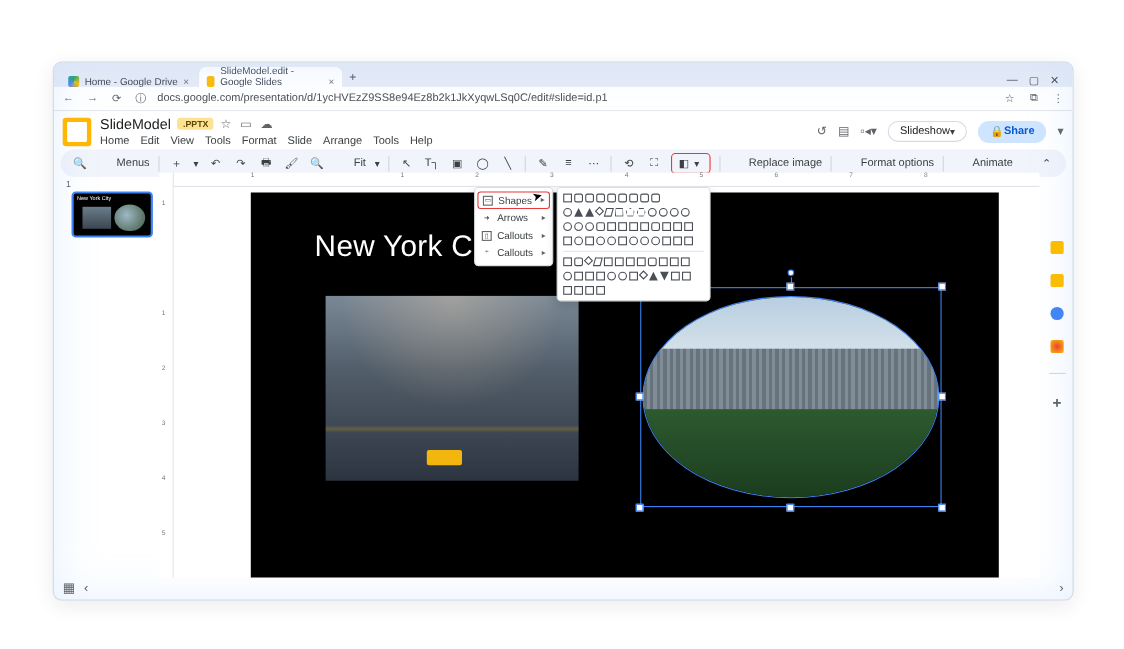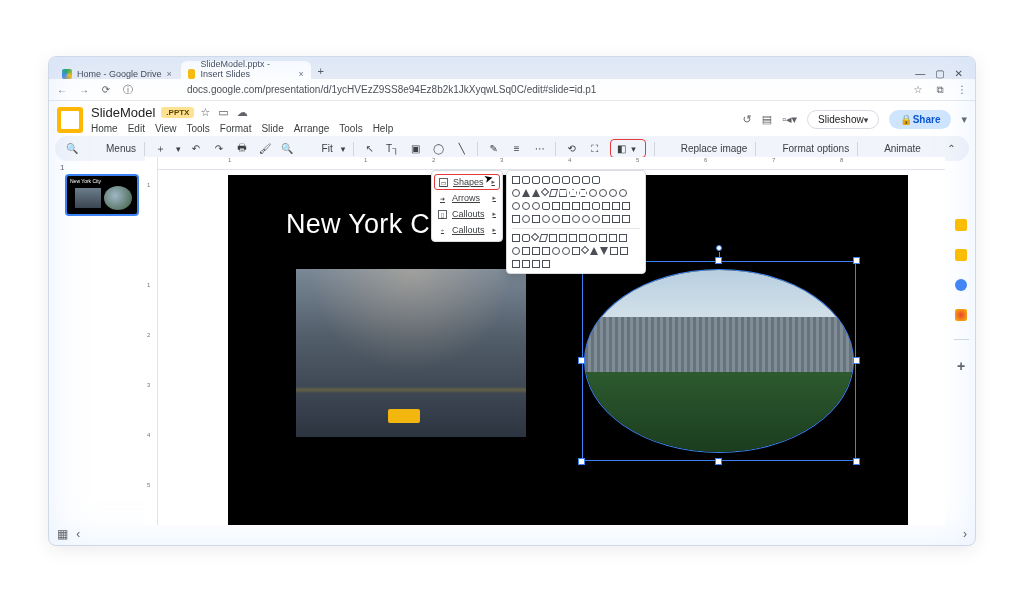--- a/index.html
+++ b/index.html
@@ -10,21 +10,21 @@
   .tabstrip { height: 22px; background: #e7ecf6; display:flex; align-items:flex-end; padding: 0 6px; gap: 2px; }
   .tab { height: 18px; border-radius: 6px 6px 0 0; display:flex; align-items:flex-end; padding: 0 7px; font-size: 9px; color:#404755; gap:5px; max-width:130px; }
   .tab.active { background: #fff; }
   .tab .fav { width:10px; height:10px; border-radius:2px; }
   .tab .close { color:#6b7280; }
   .newtab { width:16px; height:16px; display:flex; align-items:center; justify-content:center; color:#4d5565; border-radius:50%; }
   .wincontrols { margin-left:auto; display:flex; gap:10px; color:#404755; padding-right:6px; font-size:10px; }
   
   .urlbar { height: 22px; background:#fff; border-bottom:1px solid #e4e7ec; display:flex; align-items:center; padding:0 6px; gap:8px; font-size:10px; color:#5f6368; }
   .urlbar .icn { width:14px; text-align:center; cursor:pointer; }
-  .url { flex:1; color:#4b5056; overflow:hidden; white-space:nowrap;margin-left:44px; }
+  .url { flex:1; color:#4b5056; overflow:hidden; white-space:nowrap; }
   
   .apphdr { display:flex; align-items:center; padding:4px 8px 0 8px; gap:8px; }
   .logo { width:26px; height:26px; background:#ffb703; border-radius:3px; position:relative; }
   .logo::after { content:""; position:absolute; inset:4px; background:#fff; border-radius:1px; }
   .doctitle { display:flex; align-items:center; gap:6px; font-size:13px; color:#202124; }
   .badge { background:#fde293; color:#5c4300; font-size:8px; font-weight:bold; padding:1px 5px; border-radius:3px; }
   .hdricons { color:#5f6368; font-size:11px; display:flex; gap:8px; }
   .spacer { flex:1; }
   .rbtns { display:flex; align-items:center; gap:10px; }
   .pill { border:1px solid #d6dbe3; border-radius:16px; padding:3px 10px; font-size:10px; display:flex; align-items:center; gap:0; }
@@ -71,21 +71,21 @@
   }
   .cityimg::before{content:""; position:absolute; left:0; right:0; top:26%; height:30%; background:
     repeating-linear-gradient(90deg, #66727c 0 3px, #808c96 3px 6px);}
   .hndl { position:absolute; width:7px; height:7px; background:#fff; border:1px solid #3b82f6; }
   .hndl.tl{top:-4px;left:-4px}.hndl.tm{top:-4px;left:calc(50% - 4px)}.hndl.tr{top:-4px;right:-4px}
   .hndl.ml{top:calc(50% - 4px);left:-4px}.hndl.mr{top:calc(50% - 4px);right:-4px}
   .hndl.bl{bottom:-4px;left:-4px}.hndl.bm{bottom:-4px;left:calc(50% - 4px)}.hndl.br{bottom:-4px;right:-4px}
   .rot { position:absolute; top:-16px; left:calc(50% - 3px); width:6px; height:6px; border:1px solid #3b82f6; border-radius:50%; background:#fff;}
   .rot::after{content:"";position:absolute;left:2px;top:6px;width:1px;height:7px;background:#3b82f6;}
   
-  .menu { position:absolute; top:0px; left:273px; width:72px; background:#fff; border:1px solid #dadce0; border-radius:4px; box-shadow:0 3px 10px rgba(0,0,0,0.15); font-size:9px; color:#3c4043; padding:3px 0; z-index:5;text-decoration:underline; }
+  .menu { position:absolute; top:0px; left:273px; width:72px; background:#fff; border:1px solid #dadce0; border-radius:4px; box-shadow:0 3px 10px rgba(0,0,0,0.15); font-size:9px; color:#3c4043; padding:3px 0; z-index:5; }
   .menu .mi { display:flex; align-items:center; padding:3px 6px; gap:5px; position:relative; }
   .menu .mi.active { border:1px solid #e23b3b; border-radius:3px; margin:0 2px; padding:2px 4px; }
   .menu .mi .arw { margin-left:auto; font-size:7px; color:#606468; }
   .menu .mi .mic { width:9px; height:9px; display:inline-flex; align-items:center; justify-content:center; border:1px solid #606468; font-size:6px; }
   .submenu { position:absolute; top:0px; left:348px; width:140px; background:#fff; border:1px solid #dadce0; border-radius:4px; box-shadow:0 3px 10px rgba(0,0,0,0.15); padding:5px; z-index:5; display:flex; flex-direction:column; gap:5px; }
   .shaperow { display:flex; gap:2px; flex-wrap:wrap; }
   .shp { width:8px; height:8px; border:1px solid #4a4e55; background:#fff; }
   .shp.rnd{border-radius:2px}.shp.circ{border-radius:50%}.shp.tri{border:none;width:0;height:0;border-left:4px solid transparent;border-right:4px solid transparent;border-bottom:8px solid #4a4e55;background:transparent}
   .shp.diam{transform:rotate(45deg);width:6px;height:6px}
   
@@ -102,21 +102,21 @@
   <div class="glow"></div>
 
   <div class="tabstrip">
     <div class="tab">
       <span class="fav" style="background:conic-gradient(#14a85f,#fbbc04,#4285f4,#14a85f)"></span>
       <span>Home - Google Drive</span>
       <span class="close">×</span>
     </div>
     <div class="tab active">
       <span class="fav" style="background:#fbbc04"></span>
-      <span>SlideModel.pptx - Insert Slides</span>
+      <span>SlideModel.edit - Google Slides</span>
       <span class="close">×</span>
     </div>
     <div class="newtab">+</div>
     <div class="wincontrols">
       <span>―</span>
       <span>▢</span>
       <span>✕</span>
     </div>
   </div>
 

